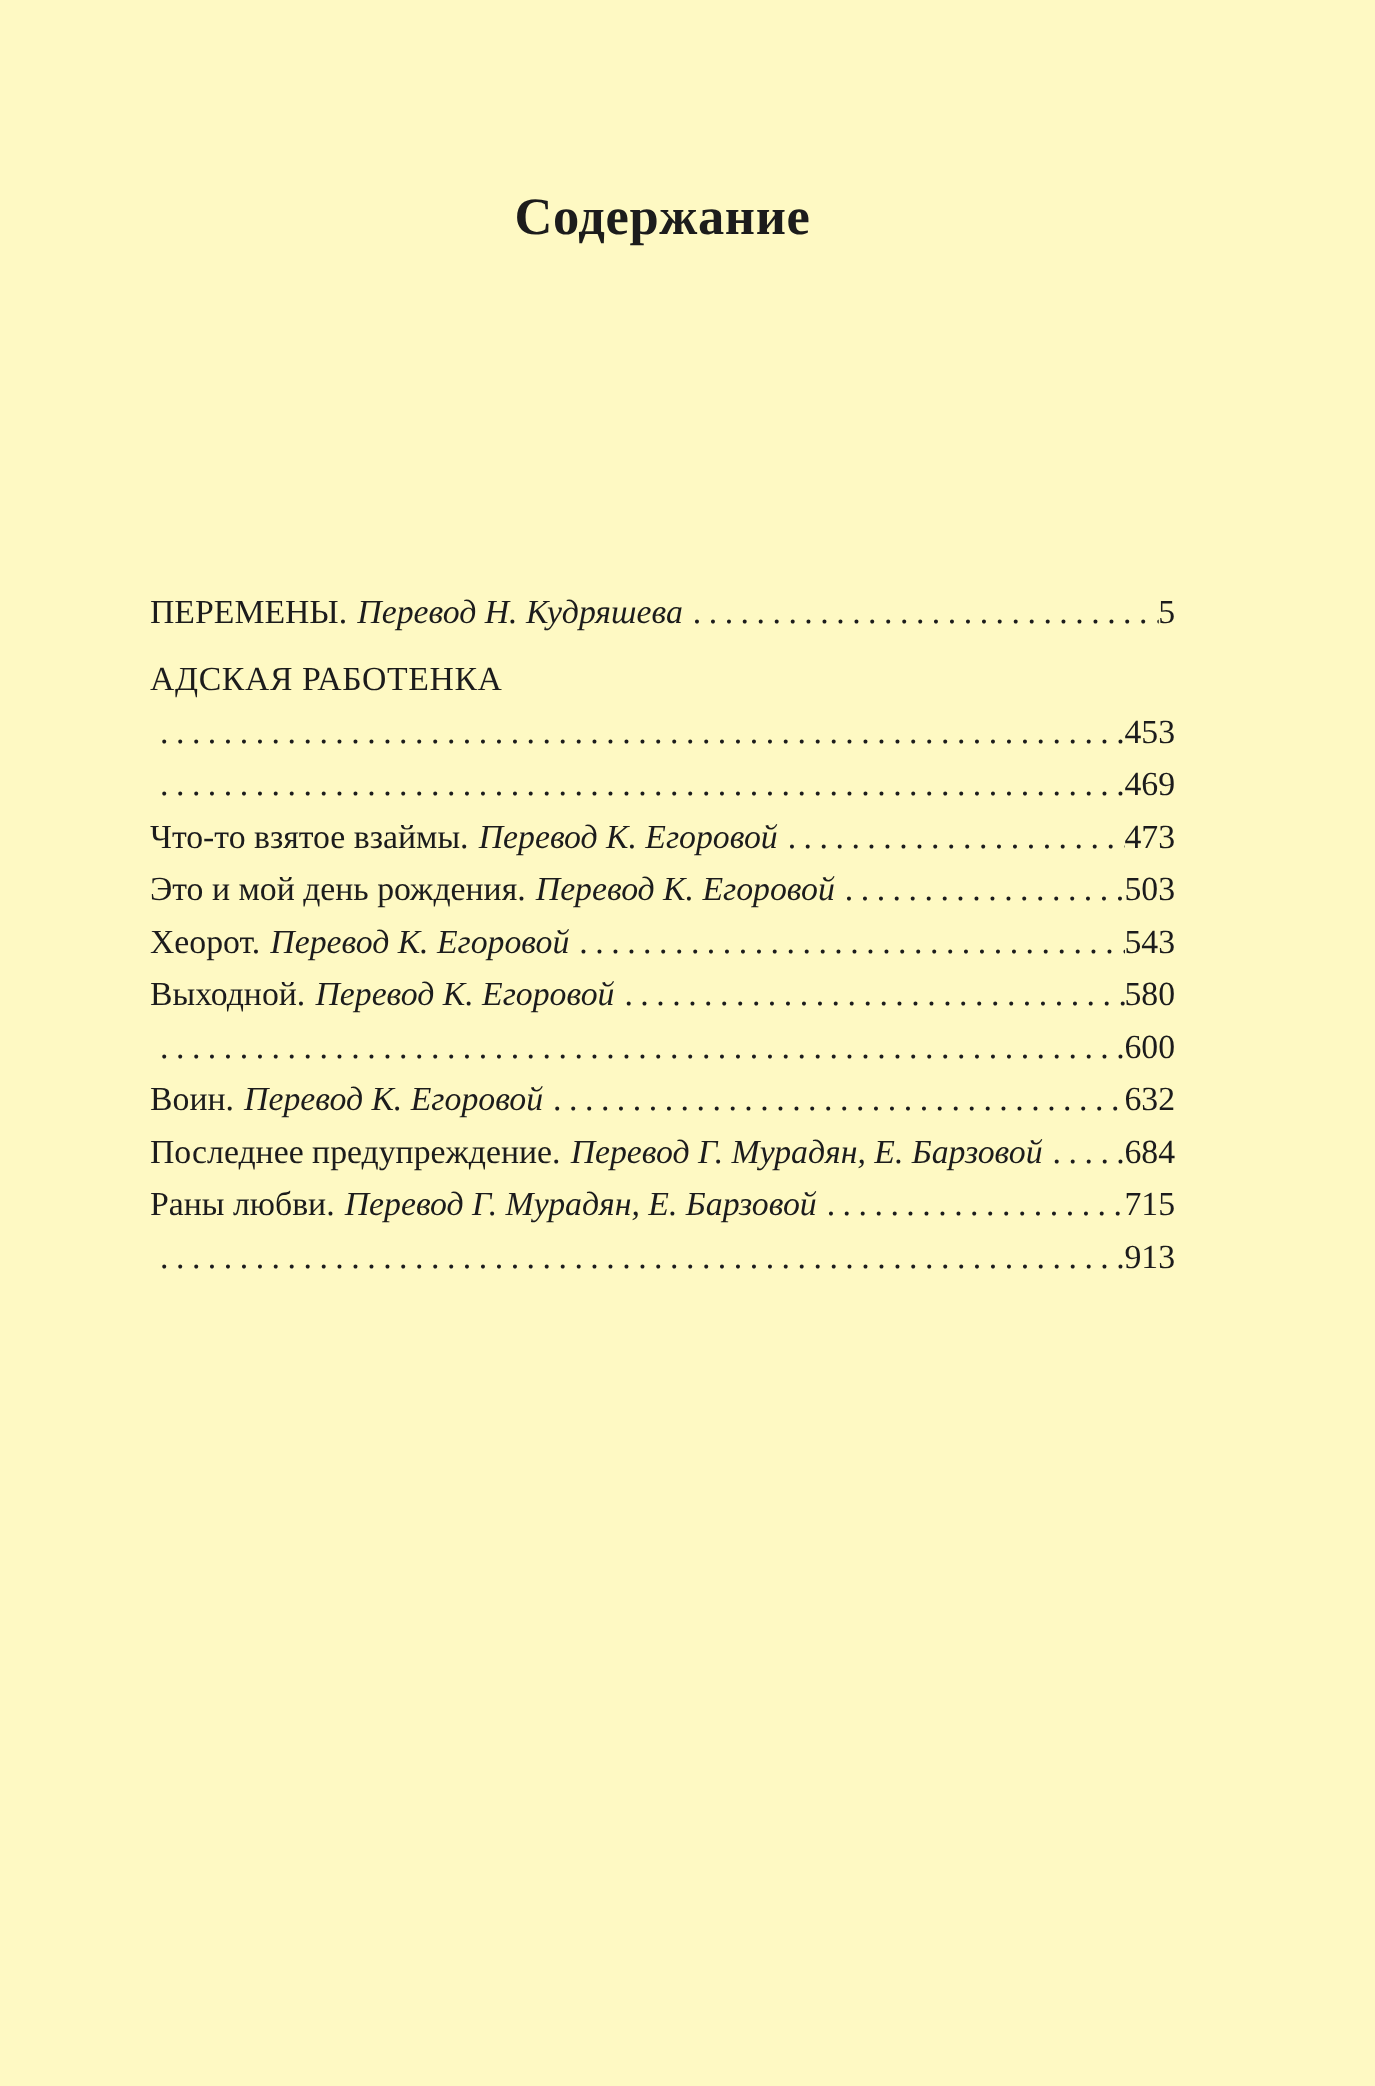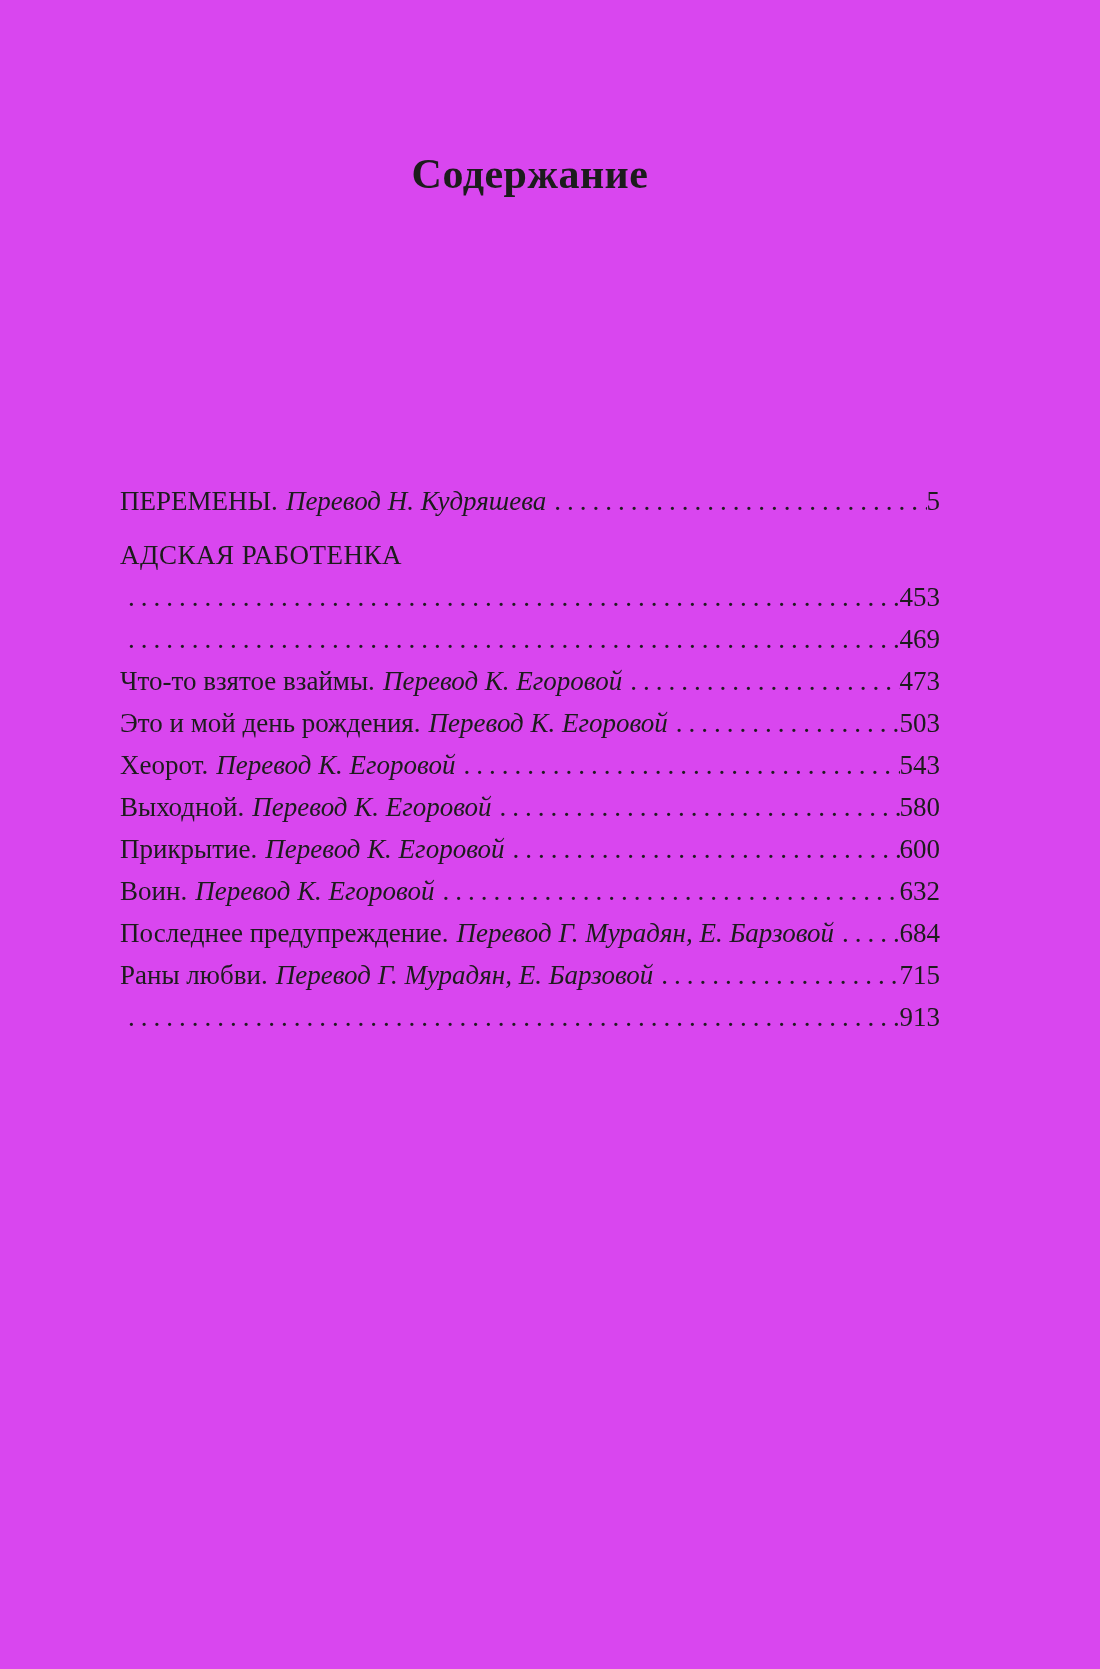--- a/index.html
+++ b/index.html
@@ -4,39 +4,39 @@
 <style>
   html, body {
     margin: 0;
     padding: 0;
     background: #ffffff;
   }
   .page {
     position: relative;
     width: 1100px;
     height: 1669px;
-    background: #d946ef;
+    background: #fef9c3;
     color: #1c1c1c;
     font-family: "Liberation Serif", "DejaVu Serif", serif;
     overflow: hidden;
   }
   .contents-title {
     position: absolute;
     top: 148px;
     left: 120px;
     width: 820px;
     text-align: center;
     font-size: 42px;
     font-weight: bold;
     line-height: 52px;
     letter-spacing: 0.5px;
   }
   .toc-list {
     position: absolute;
-    top: 480px;
+    top: 468px;
     left: 120px;
     width: 820px;
   }
   .toc-row {
     display: flex;
     align-items: baseline;
     height: 42px;
     line-height: 42px;
     font-size: 27px;
     white-space: nowrap;
@@ -128,23 +128,20 @@
 
   <div class="toc-row">
     <span class="toc-text">
       <span class="t">Выходной.</span><span class="tr">Перевод К. Егоровой</span>
     </span>
     <span class="leader">................................................................................</span>
     <span class="page-num">580</span>
   </div>
 
   <div class="toc-row">
-    <span class="toc-text">
-      <span class="t">Прикрытие.</span><span class="tr">Перевод К. Егоровой</span>
-    </span>
     <span class="leader">................................................................................</span>
     <span class="page-num">600</span>
   </div>
 
   <div class="toc-row">
     <span class="toc-text">
       <span class="t">Воин.</span><span class="tr">Перевод К. Егоровой</span>
     </span>
     <span class="leader">................................................................................</span>
     <span class="page-num">632</span>

